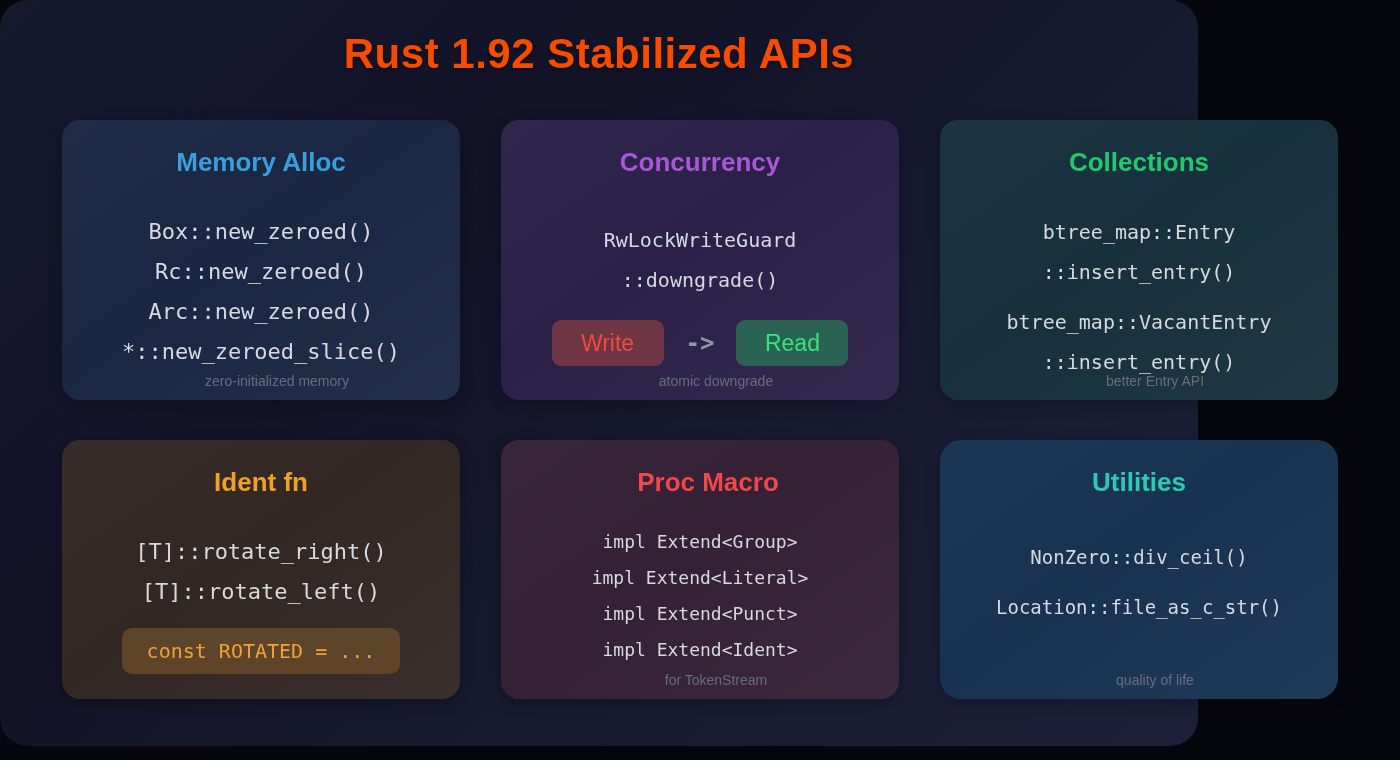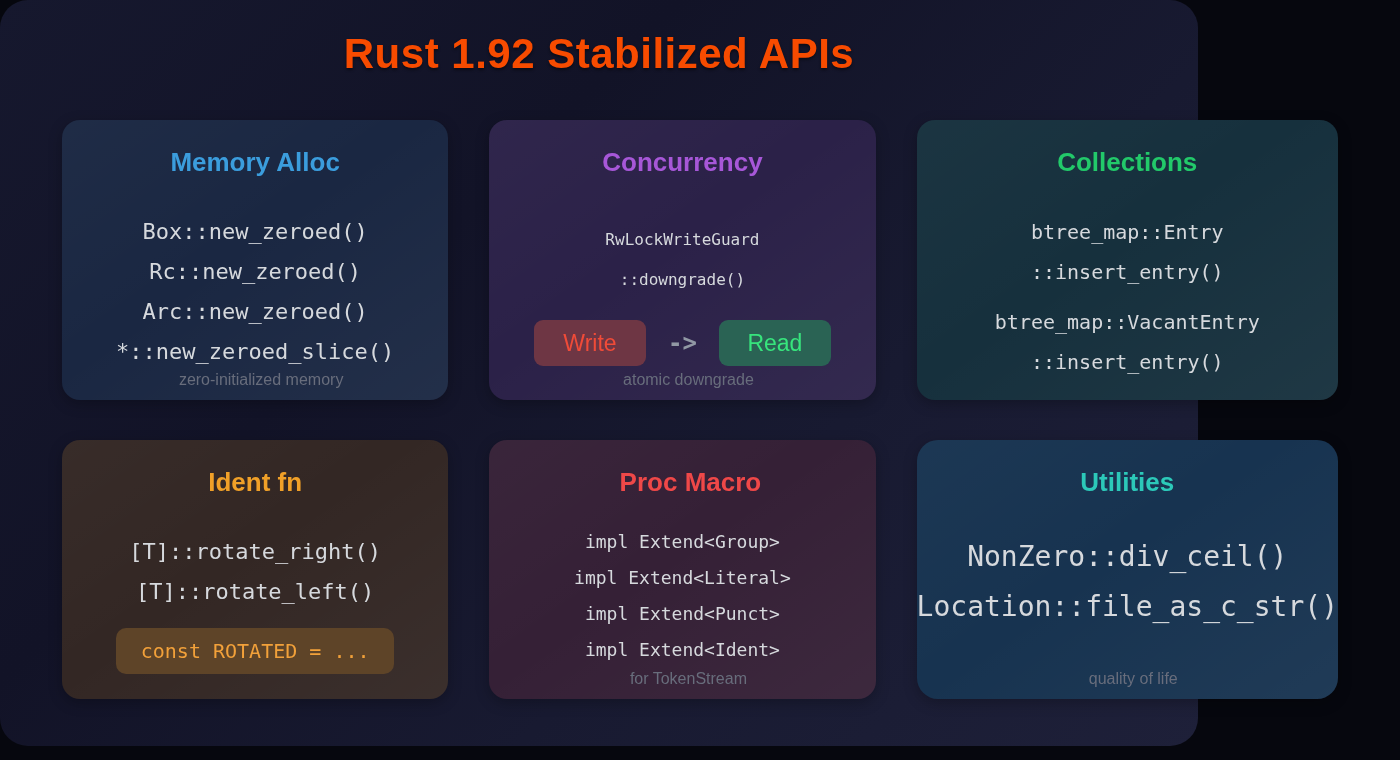--- a/index.html
+++ b/index.html
@@ -39,31 +39,31 @@
   .row1 { height: 280px; }
   .row2 { height: 259px; }
   .card-title {
     margin: 0; padding-top: 27px;
     font-size: 26px; font-weight: 700;
   }
   .code { font-family: "DejaVu Sans Mono", monospace; color: #d6d9dd; }
   .code-block { margin-top: 34px; }
   .line { line-height: 40px; font-size: 22px; }
   .c2 .code-block { margin-top: 42px; }
-  .c2 .line { font-size: 16px; }
+  .c2 .line { font-size: 20px; }
   .c3 .line { font-size: 20px; }
   .c3 .group2 { margin-top: 10px; }
   .c4 .line { font-size: 22px; }
   .c5 .code-block { margin-top: 26px; }
   .c5 .line { line-height: 36px; font-size: 18px; }
-  .c6 .line { line-height: 50px; font-size: 28px; }
+  .c6 .line { line-height: 50px; font-size: 19px; }
   .caption {
-    position: absolute; left: 6px; bottom: 11px;
+    position: absolute; left: 16px; bottom: 11px;
     width: 100%;
-    font-size: 16px; color: #686d7c;
+    font-size: 14px; color: #686d7c;
   }
   .badge-row {
     margin-top: 20px;
     display: flex; align-items: center; justify-content: center;
     gap: 22px;
   }
   .badge {
     width: 112px; height: 46px;
     border-radius: 9px;
     display: flex; align-items: center; justify-content: center;
@@ -117,20 +117,21 @@
     </div>
 
     <div class="card row1 c3" style="background-color: rgb(22, 48, 61);">
       <h2 class="card-title" style="color: rgb(34, 201, 106);">Collections</h2>
       <div class="code code-block">
         <div class="line">btree_map::Entry</div>
         <div class="line">::insert_entry()</div>
         <div class="line group2">btree_map::VacantEntry</div>
         <div class="line">::insert_entry()</div>
       </div>
+      <div class="caption">better Entry API</div>
     </div>
 
     <div class="card row2 c4" style="background-color: rgb(51, 39, 36);">
       <h2 class="card-title" style="color: rgb(240, 160, 40);">Ident fn</h2>
       <div class="code code-block">
         <div class="line">[T]::rotate_right()</div>
         <div class="line">[T]::rotate_left()</div>
       </div>
       <div class="highlight-box" style="background-color: rgb(94, 68, 40); color: rgb(242, 161, 58);">const ROTATED = ...</div>
     </div>

